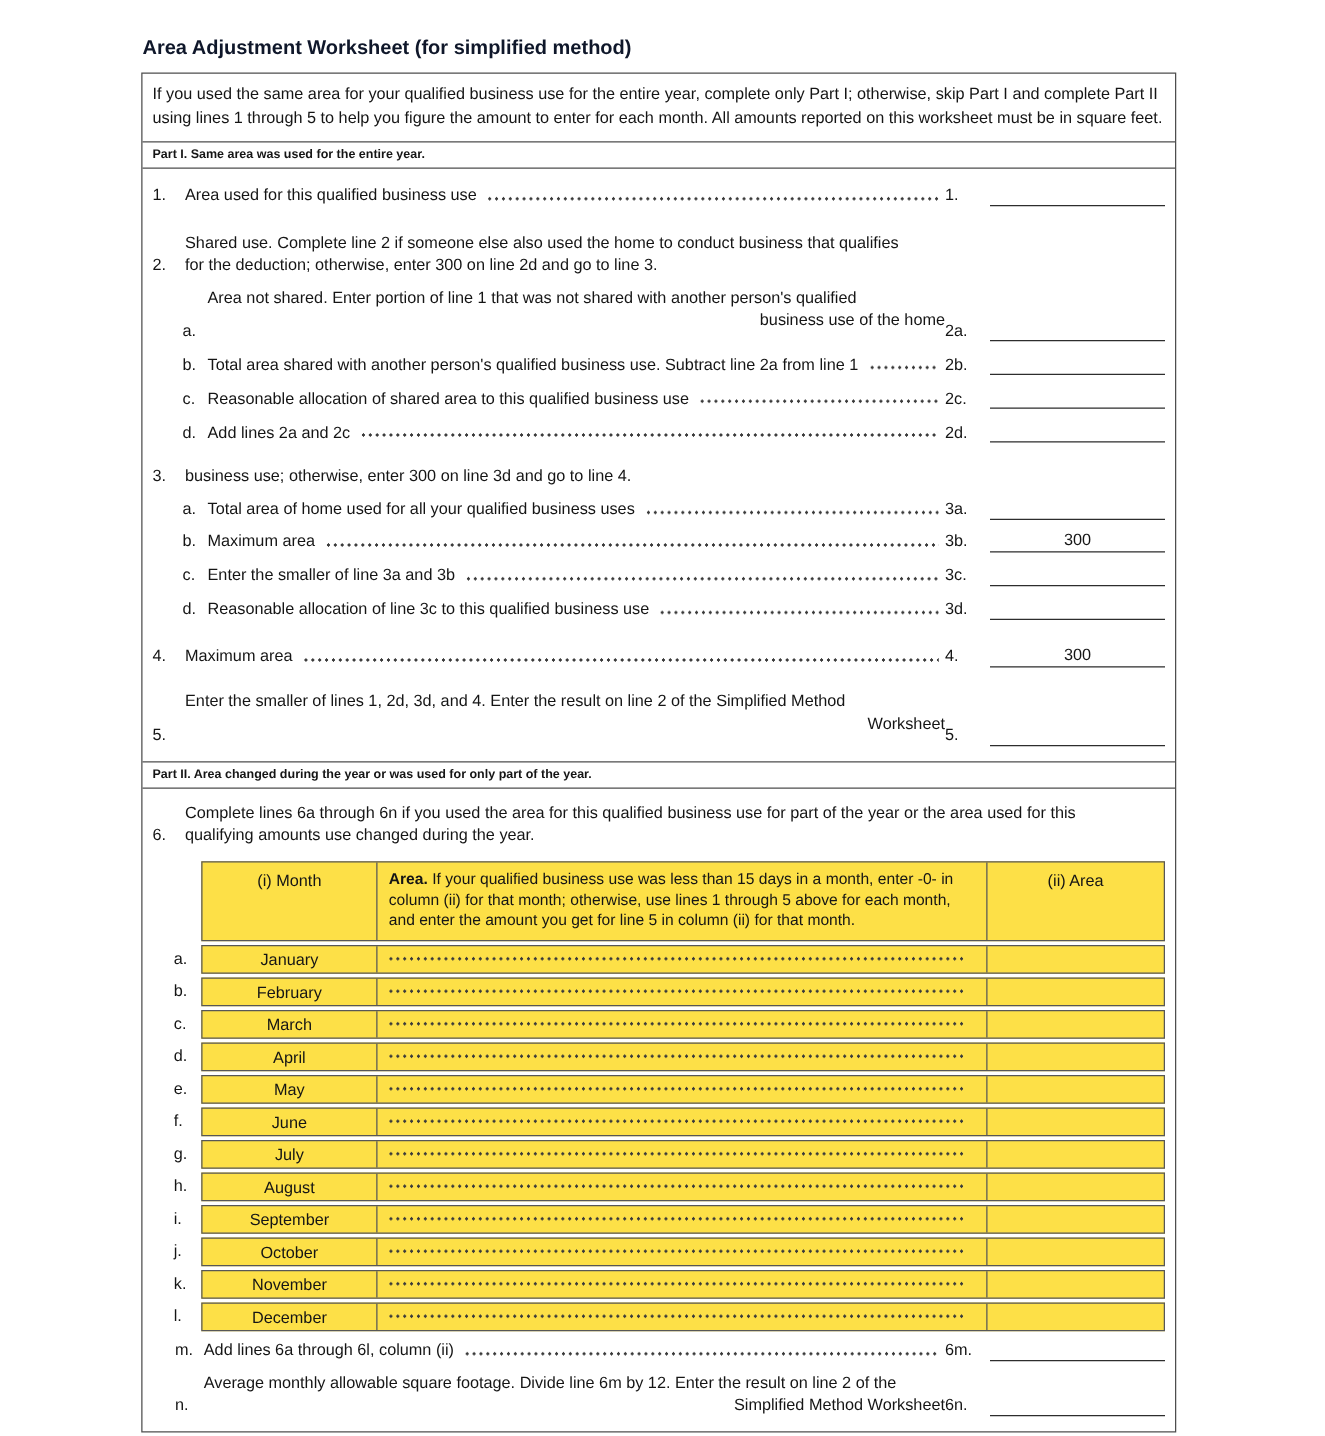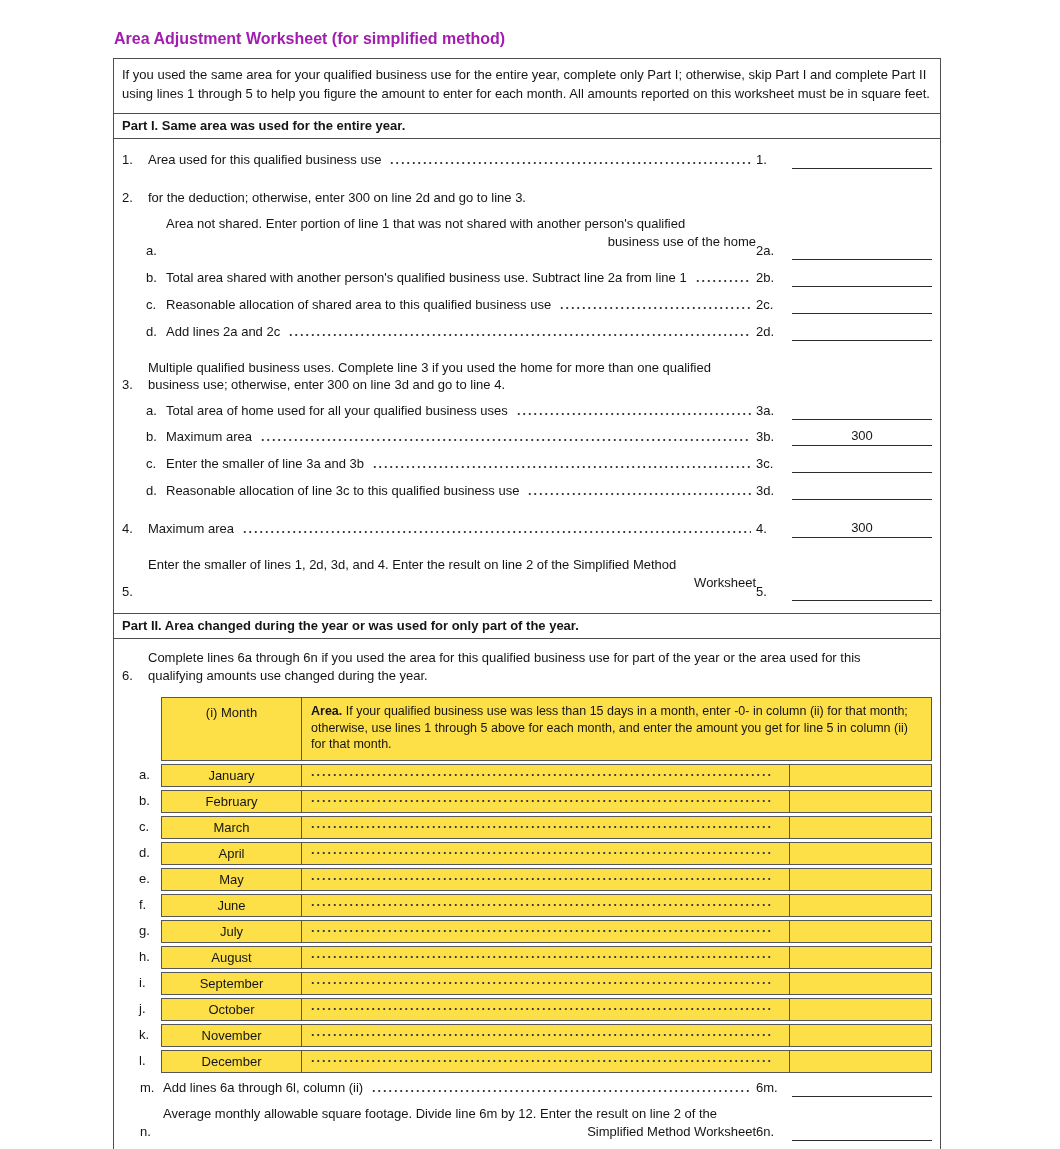--- a/index.html
+++ b/index.html
@@ -1,26 +1,26 @@
 <!DOCTYPE html>
 <html><head>
 <meta charset="utf-8">
 <style>
   html,body { margin:0; padding:0; background:#ffffff; }
   body {
     width:1060px; height:1149px; position:relative;
     font-family:"Liberation Sans", sans-serif; color:#151515;
   }
   .sheet { position:absolute; left:113px; top:30px; width:828px; }
-  .title { font-size:16px; font-weight:bold; margin:0 0 10px 1px; color:#a21caf; }
+  .title { font-size:16px; font-weight:bold; margin:0 0 10px 1px; color:#0f172a; }
   .outer { border:1.6px solid #4e4e4e; box-sizing:border-box; width:828px; }
   .section { border-top:1.4px solid #4e4e4e; }
   .section:first-child { border-top:none; }
   .intro { padding:7px 9px 9px 8px; font-size:13px; font-weight:normal; line-height:1.45; }
-  .phdr { padding:4px 8px 5px; font-size:13px; font-weight:bold; }
+  .phdr { padding:4px 8px 5px; font-size:10px; font-weight:bold; }
   .pbody { padding:2px 8px 12px; font-size:13px; }
 
   .line { display:flex; align-items:flex-end; line-height:1.38; }
   .num { width:26px; flex-shrink:0; }
   .sub { margin-left:24px; width:20px; }
   .mn  { margin-left:18px; width:23px; }
   .lblock { flex:1 1 auto; min-width:0; }
   .tline { }
   .lastline { display:flex; align-items:flex-end;flex-direction:column; }
   .ltext { flex:0 0 auto; }
@@ -69,20 +69,21 @@
         <span class="num">1.</span>
         <span class="ltext">Area used for this qualified business use</span>
         <span class="dots"></span>
         <span class="ref">1.</span>
         <span class="entry"></span>
       </div>
 
       <div class="line mt20">
         <span class="num">2.</span>
         <div class="lblock">
+          <div class="tline">Shared use. Complete line 2 if someone else also used the home to conduct business that qualifies</div>
           <div class="tline">for the deduction; otherwise, enter 300 on line 2d and go to line 3.</div>
         </div>
       </div>
 
       <div class="line mt8">
         <span class="num sub">a.</span>
         <div class="lblock">
           <div class="tline">Area not shared. Enter portion of line 1 that was not shared with another person's qualified</div>
           <div class="lastline">
             <span class="ltext">business use of the home</span>
@@ -113,21 +114,20 @@
         <span class="num sub">d.</span>
         <span class="ltext">Add lines 2a and 2c</span>
         <span class="dots"></span>
         <span class="ref">2d.</span>
         <span class="entry"></span>
       </div>
 
       <div class="line mt18">
         <span class="num">3.</span>
         <div class="lblock">
-          <div class="tline">Multiple qualified business uses. Complete line 3 if you used the home for more than one qualified</div>
           <div class="tline">business use; otherwise, enter 300 on line 3d and go to line 4.</div>
         </div>
       </div>
 
       <div class="line mt8">
         <span class="num sub">a.</span>
         <span class="ltext">Total area of home used for all your qualified business uses</span>
         <span class="dots"></span>
         <span class="ref">3a.</span>
         <span class="entry"></span>
@@ -192,20 +192,21 @@
         </div>
       </div>
 
       <div class="mtable">
 
         <div class="trow hdr">
           <span class="rletter"></span>
           <div class="rowbox">
             <div class="c-month">(i) Month</div>
             <div class="c-note"><b>Area.</b><span> If your qualified business use was less than 15 days in a month, enter -0- in column (ii) for that month; otherwise, use lines 1 through 5 above for each month, and enter the amount you get for line 5 in column (ii) for that month.</span></div>
+            <div class="c-area">(ii) Area</div>
           </div>
         </div>
 
         <div class="trow">
           <span class="rletter">a.</span>
           <div class="rowbox">
             <div class="c-month">January</div>
             <div class="c-mid">
                 <span class="dots"></span>
               </div>

